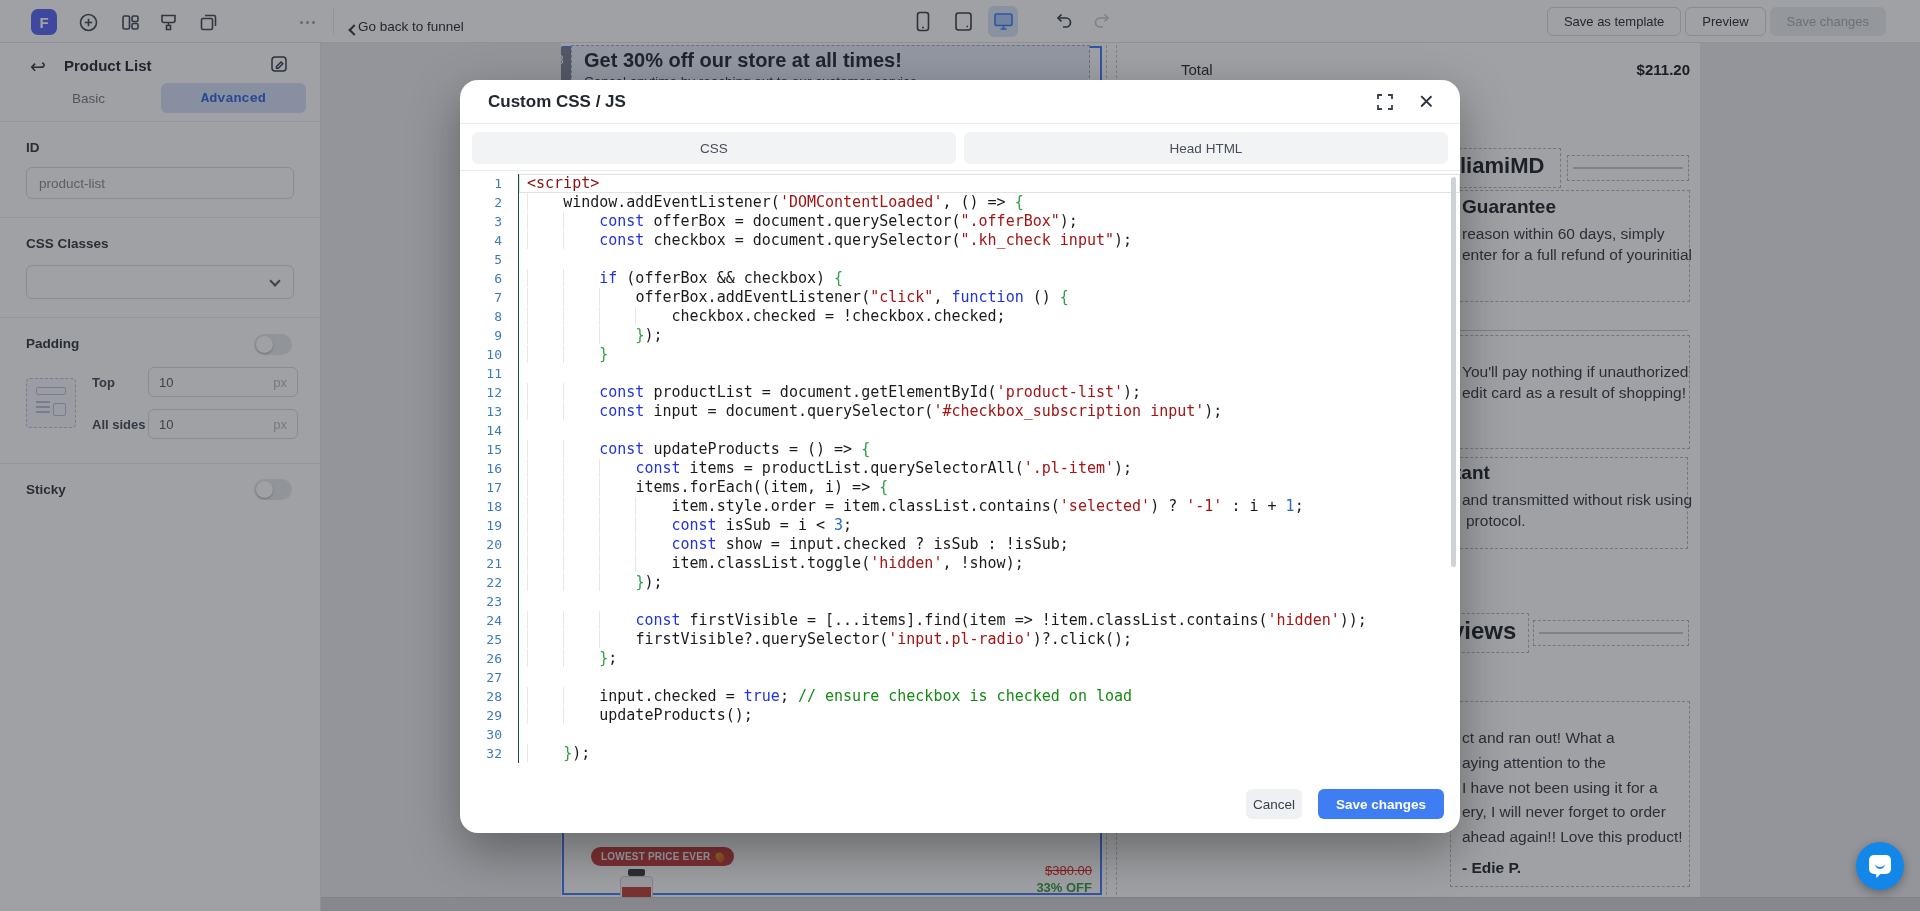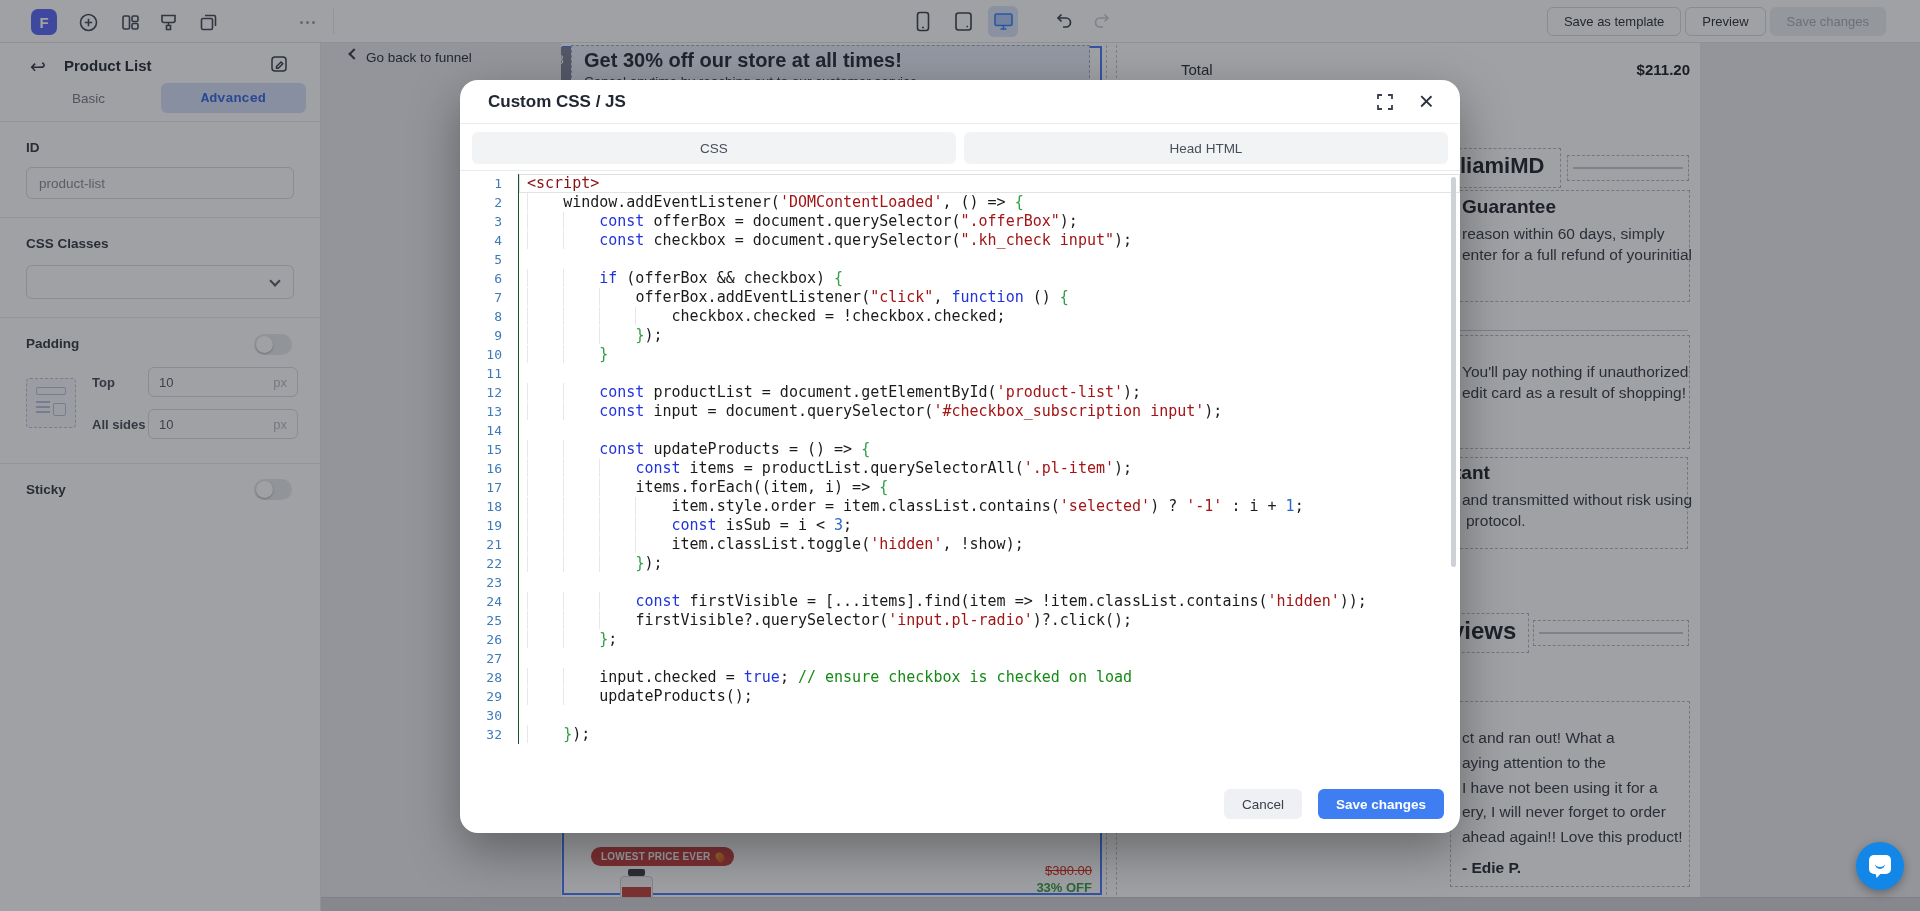--- a/index.html
+++ b/index.html
@@ -11,22 +11,22 @@
     border-bottom:1px solid #e3e5e9; z-index:1; }
   .logo { position:absolute; left:31px; top:9px; width:26px; height:26px; border-radius:7px;
     background:#5b6cf5; color:#fff; font-weight:bold; font-size:15px; display:flex;
     align-items:center; justify-content:center; }
   .tb-icon { position:absolute; top:12px; width:20px; height:20px; color:#474e59; display:flex;
     align-items:center; justify-content:center; cursor:pointer; }
   .tb-dots { position:absolute; left:296px; top:12px; width:22px; height:20px; display:flex; gap:3px;
     align-items:center; justify-content:center; }
   .tb-dots i { width:3px; height:3px; border-radius:50%; background:#9ba1ab; }
   .tb-divider { position:absolute; left:333px; top:9px; width:1px; height:25px; background:#e6e8ec; }
-  .back-btn { position:absolute; left:350px; top:10px; height:24px; display:flex; align-items:flex-start;
-    gap:8px; color:#2e343e; font-size:13.5px; cursor:pointer;margin-top:40px; }
+  .back-btn { position:absolute; left:350px; top:10px; height:24px; display:flex; align-items:flex-end;
+    gap:0; color:#2e343e; font-size:13.5px; cursor:pointer; }
   .chev-left { width:8px; height:8px; border-left:2px solid #3a414c; border-bottom:2px solid #3a414c;
     transform:rotate(45deg); }
   .device-group { position:absolute; left:908px; top:5px; height:33px; display:flex; align-items:center; gap:10px; }
   .dev { width:30px; height:31px; border-radius:6px; display:flex; align-items:center; justify-content:center;
     color:#3f4652; cursor:pointer; }
   .dev.active { background:#dbe7fb; color:#3b82f6; }
   .undo-redo { position:absolute; left:1052px; top:8px; display:flex; gap:14px; }
   .ur { width:24px; height:24px; display:flex; align-items:center; justify-content:center; cursor:pointer; }
   .tb-right { position:absolute; right:34px; top:7px; display:flex; gap:4px; }
   .tb-btn { height:29px; padding:0 16px; border-radius:6px; border:1px solid #d7dade; background:#fff;
@@ -137,21 +137,21 @@
   .tk-kw { color:var(--kw,#2033dd); }
   .tk-str { color:var(--str,#a31515); }
   .tk-com { color:var(--com,#148a14); }
   .tk-num { color:var(--num,#2a68c8); }
   .tk-brace { color:var(--brace,#2f9e44); }
   .tk-tag { color:var(--tag,#8b1111); }
   .v-scroll { position:absolute; right:4px; top:6px; width:5px; height:390px; background:#ced1d6; border-radius:3px; }
   .m-footer { flex:none; height:58px; display:flex; align-items:center; justify-content:flex-end;
     gap:16px; padding:0 16px; }
   .f-btn { height:30px; border-radius:6px; border:none; font-size:13.5px; cursor:pointer; font-family:inherit; }
-  .f-cancel { background:#eef0f3; color:#3a414c; padding:0 18px; }
+  .f-cancel { background:#eef0f3; color:#3a414c; padding:0 7px; }
   .f-save { background:var(--accent,#3f7ef2); color:#fff; padding:0 18px; font-weight:bold; }
 
   
   .chat-fab { position:absolute; left:1856px; top:842px; width:48px; height:48px; border-radius:50%;
     background:var(--chat,#1287e8); z-index:20; border:none; cursor:pointer; box-shadow:0 3px 10px rgba(0,0,0,.3); }
   .chat-fab .bubble { position:absolute; left:13px; top:13px; width:22px; height:19px; background:#fff;
     border-radius:5px 5px 5px 5px; }
   .chat-fab .tail { position:absolute; left:19px; top:29px; width:8px; height:7px; background:#fff;
     clip-path:polygon(0 0,100% 0,20% 100%); }
   .chat-fab .smile { position:absolute; left:19px; top:22px; width:10px; height:5px;
@@ -469,20 +469,24 @@
       </div>
       <div class="code-row">
         <span class="ln">18</span>
         <span class="code"><span class="ind">    </span><span class="ind">    </span><span class="ind">    </span><span class="ind">    </span>item.style.order = item.classList.contains(<span class="tk-str">'selected'</span>) ? <span class="tk-str">'-1'</span> : i + <span class="tk-num">1</span>;</span>
       </div>
       <div class="code-row">
         <span class="ln">19</span>
         <span class="code"><span class="ind">    </span><span class="ind">    </span><span class="ind">    </span><span class="ind">    </span><span class="tk-kw">const</span> isSub = i &lt; <span class="tk-num">3</span>;</span>
       </div>
       <div class="code-row">
+        <span class="ln">20</span>
+        <span class="code"><span class="ind">    </span><span class="ind">    </span><span class="ind">    </span><span class="ind">    </span><span class="tk-kw">const</span> show = input.checked ? isSub : !isSub;</span>
+      </div>
+      <div class="code-row">
         <span class="ln">21</span>
         <span class="code"><span class="ind">    </span><span class="ind">    </span><span class="ind">    </span><span class="ind">    </span>item.classList.toggle(<span class="tk-str">'hidden'</span>, !show);</span>
       </div>
       <div class="code-row">
         <span class="ln">22</span>
         <span class="code"><span class="ind">    </span><span class="ind">    </span><span class="ind">    </span><span class="tk-brace">}</span>);</span>
       </div>
       <div class="code-row">
         <span class="ln">23</span>
         <span class="code"></span>

